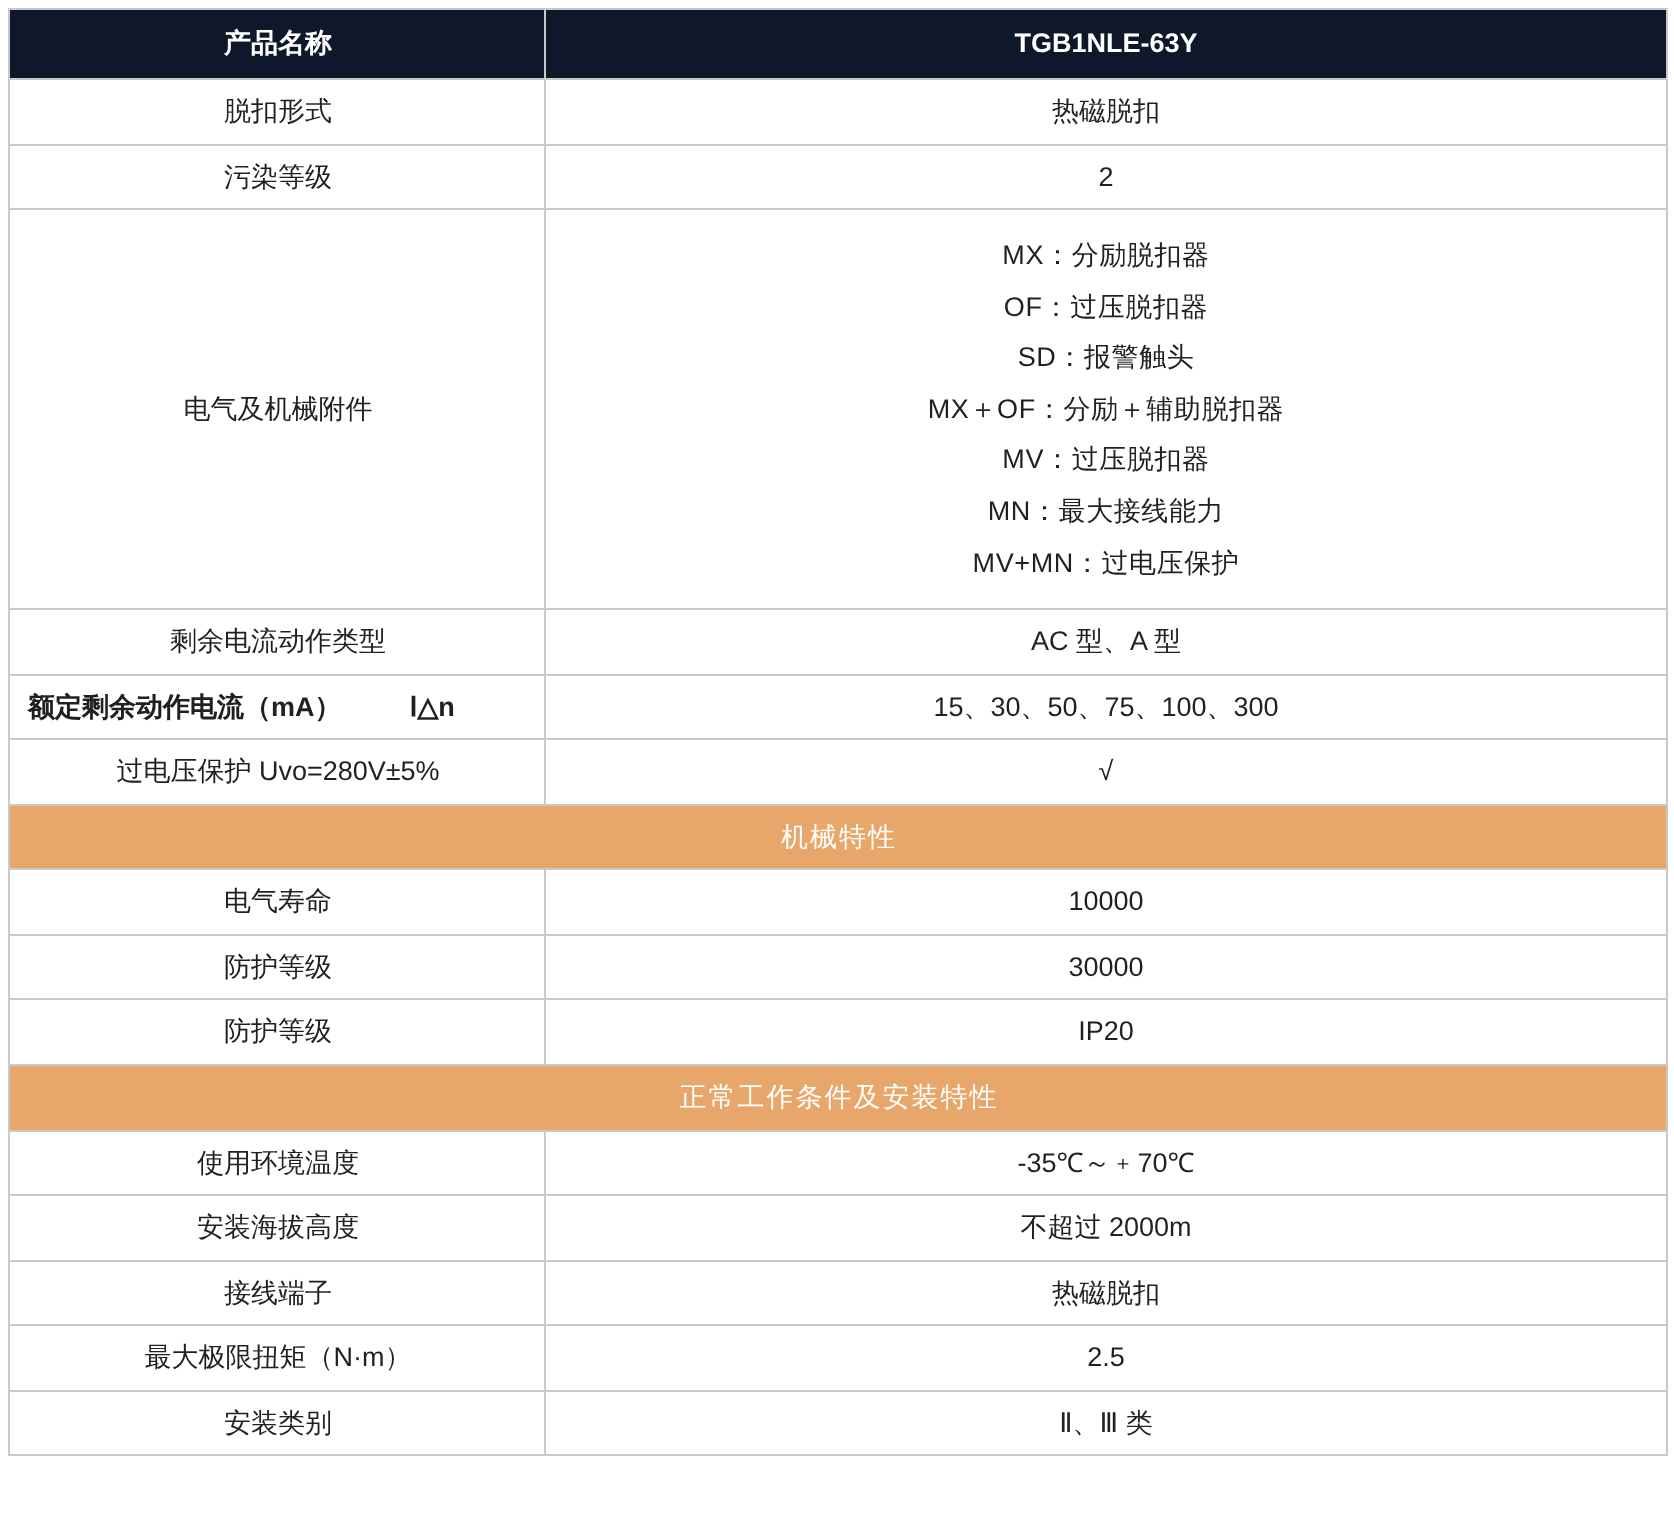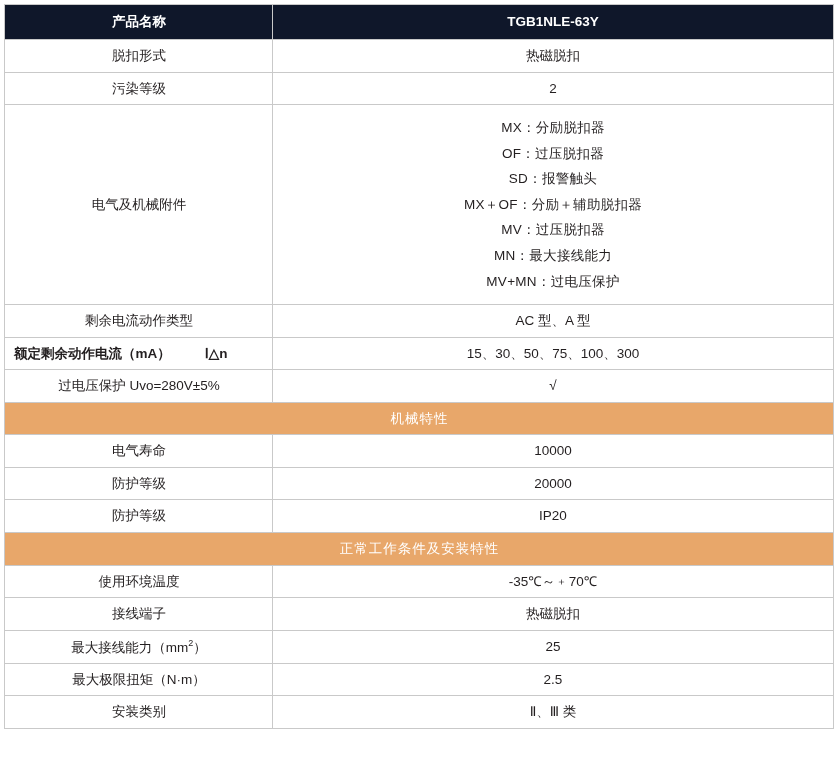--- a/index.html
+++ b/index.html
@@ -132,47 +132,47 @@
       <td colspan="2">机械特性</td>
     </tr>
 
     <tr>
       <td class="label">电气寿命</td>
       <td class="value">10000</td>
     </tr>
 
     <tr>
       <td class="label">防护等级</td>
-      <td class="value">20000</td>
+      <td class="value">30000</td>
     </tr>
 
     <tr>
       <td class="label">防护等级</td>
       <td class="value">IP20</td>
     </tr>
 
     <tr class="section">
       <td colspan="2">正常工作条件及安装特性</td>
     </tr>
 
     <tr>
       <td class="label">使用环境温度</td>
       <td class="value">-35℃～﹢70℃</td>
     </tr>
 
+    <tr>
+      <td class="label">安装海拔高度</td>
+      <td class="value">不超过 2000m</td>
+    </tr>
 
     <tr>
       <td class="label">接线端子</td>
       <td class="value">热磁脱扣</td>
     </tr>
 
-    <tr>
-      <td class="label"><span>最大接线能力（mm</span><sup>2</sup><span>）</span></td>
-      <td class="value">25</td>
-    </tr>
 
     <tr>
       <td class="label">最大极限扭矩（N·m）</td>
       <td class="value">2.5</td>
     </tr>
 
     <tr>
       <td class="label">安装类别</td>
       <td class="value">Ⅱ、Ⅲ 类</td>
     </tr>

